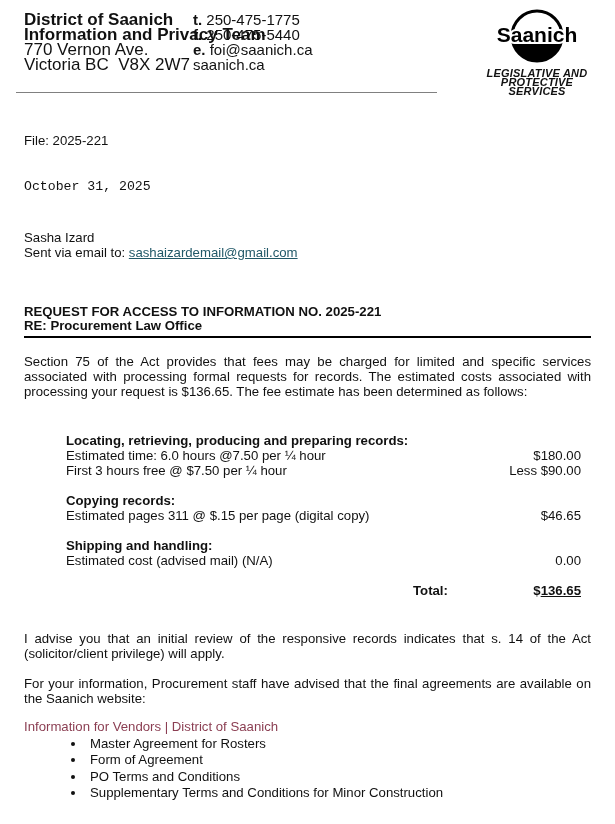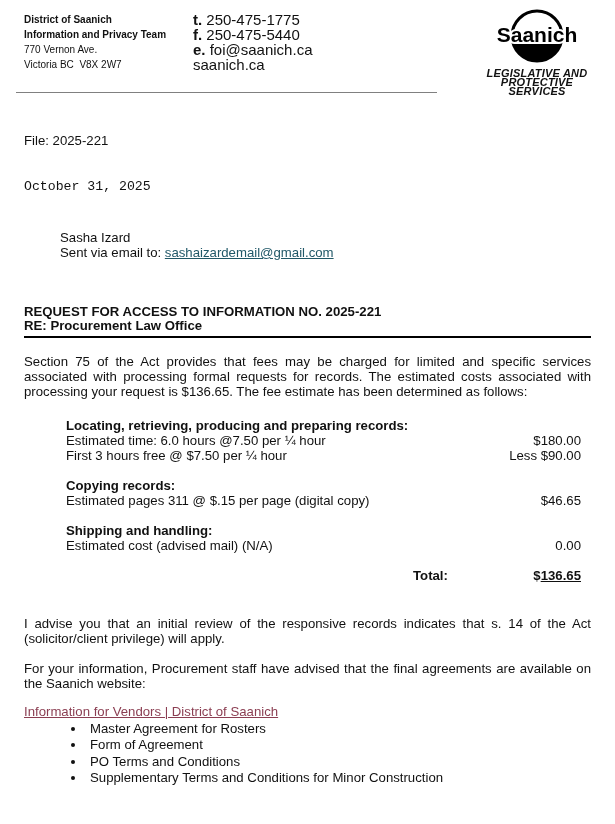--- a/index.html
+++ b/index.html
@@ -14,54 +14,54 @@
     font-family: "Liberation Sans", "DejaVu Sans", sans-serif;
     font-size: 13.2px;
     line-height: 15px;
     color: #111111;
     overflow: hidden;
   }
   .page { position: relative; width: 615px; height: 824px; padding: 10px 24px 0 24px; }
 
   
   .header { position: relative; height: 72px; }
-  .header-left { position: absolute; left: 0; top: 2px; font-size: 10px; line-height: 15px; }
+  .header-left { position: absolute; left: 0; top: 2px; font-size: 17px; line-height: 15px; }
   .header-left .b { font-weight: bold; }
   .header-contact { position: absolute; left: 169px; top: 2px; font-size: 15px; line-height: 15px; }
   .header-contact .b { font-weight: bold; }
   .header-logo { position: absolute; right: -6px; top: -2px; width: 120px; text-align: center; }
   .logo-caption { font-size: 11px; font-weight: bold; line-height: 9px; letter-spacing: 0.2px; color: #111; font-style: italic; }
   .header-rule { margin-left: -8px; width: 421px; border-bottom: 1px solid #808080; margin-top: 10px; }
 
   .file-ref { text-align: left; margin-top: 40px; }
   .date { margin-top: 31px; font-family: Liberation Mono, monospace; }
-  .recipient { margin-top: 36px; margin-left: 36px; }
+  .recipient { margin-top: 36px; }
   .email-link { color: var(--email-link); text-decoration: underline; cursor: pointer; }
 
   .subject { margin-top: 45px; font-weight: bold; line-height: 14px; }
   .subject-rule { border-bottom: 2px solid #000; margin-top: 3px; }
 
   .para { margin-top: 16px; text-align: justify; }
 
-  .fee-table { margin-top: 19px; padding-left: 42px; }
+  .fee-table { margin-top: 34px; padding-left: 42px; }
   .fee-heading { font-weight: bold; }
   .fee-row { display: flex; }
   .fee-row .fee-label { flex: 1 1 auto; }
   .fee-row .fee-amount { margin-left: auto; text-align: center; padding-right: 10px; white-space: nowrap; }
   .fee-section { margin-bottom: 15px; }
   .fee-total-row { display: flex; margin-top: 14px; font-weight: bold; }
   .fee-total-row .total-label { margin-left: 347px; }
   .fee-total-row .total-amount { margin-left: auto; padding-right: 10px; }
   .total-amount .u { text-decoration: underline; }
 
   .para-advise { margin-top: 33px; }
   .para-info { margin-top: 15px; }
 
   .vendor-link-block { margin-top: 13px; }
-  .vendor-link { color: var(--vendor-link); text-decoration: underline; cursor: pointer; }
+  .vendor-link { color: var(--vendor-link); cursor: pointer; }
 
   ul.bullets { margin-top: 2px; list-style: none; }
   ul.bullets li { position: relative; padding-left: 66px; line-height: 15.8px; margin-bottom: 0.5px; }
   ul.bullets li::before {
     content: "";
     position: absolute;
     left: 47px;
     top: 6px;
     width: 4px;
     height: 4px;

